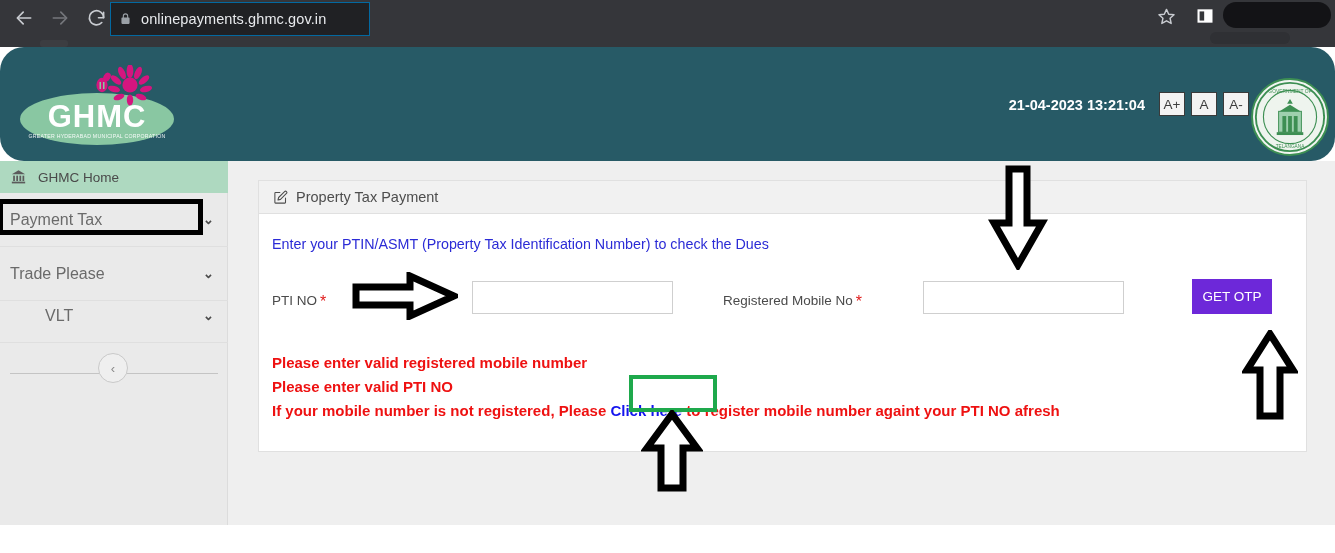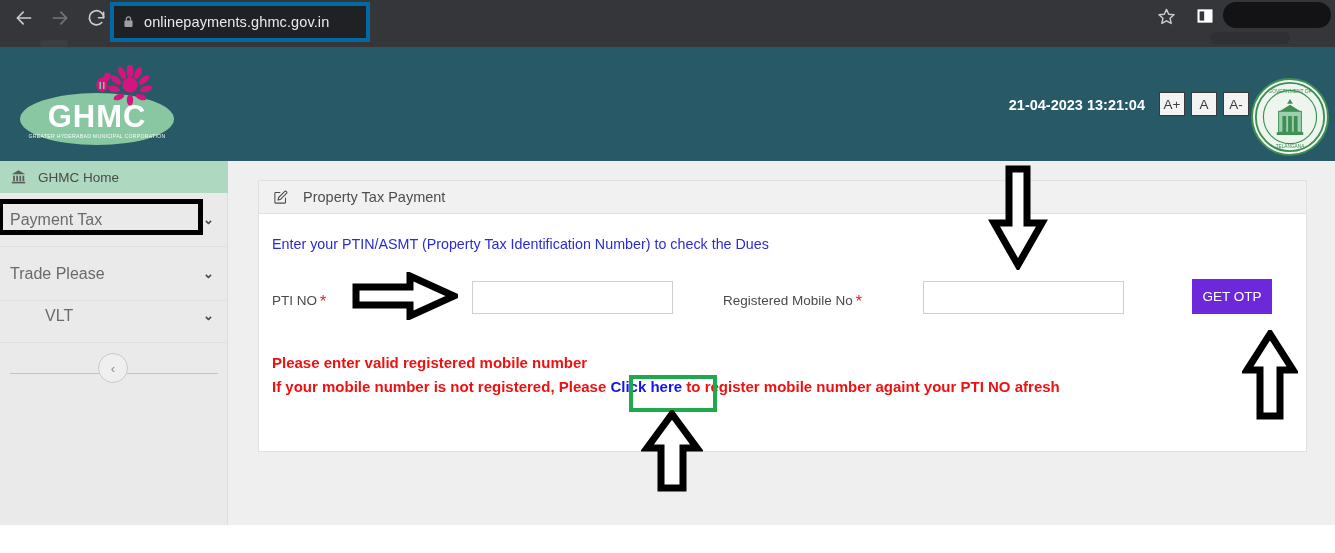--- a/index.html
+++ b/index.html
@@ -21,21 +21,21 @@
   .nav-btn{
     width:32px; height:32px; border-radius:50%;
     display:flex; align-items:center; justify-content:center;
     color:#c9ccd1; cursor:pointer;
   }
   .nav-btn.disabled{ color:#75777c; }
   .nav-btn svg{ display:block; }
 
   .omnibox{
     position:absolute; left:110px; top:2px; width:260px; height:30px;
-    background:#202124; border:4px solid #0369a1;
+    background:#202124; border:1px solid #0369a1;
     display:flex; align-items:center; padding:16px 8px;
   }
   .lock-icon{ width:13px; height:14px; margin-right:9px; flex:none; }
   .omnibox-url{
     color:#e8eaed; font-size:14.5px; letter-spacing:.1px;
     white-space:nowrap; overflow:hidden;
   }
 
   .chrome-right{ position:absolute; right:0; top:0; height:47px; width:200px; }
   .star-btn{
@@ -56,20 +56,21 @@
   }
   .tab-ghost{
     position:absolute; left:40px; top:40px; width:28px; height:7px;
     background:#3c3d41; border-radius:3px;
   }
 
   
   .site-header{
     position:absolute; left:0; top:47px; width:1335px; height:114px;
     background:#275a66;
+    border-radius:24px;
   }
   .logo-wrap{ position:absolute; left:20px; top:20px; width:154px; height:78px; }
   .logo-ellipse{
     position:absolute; left:0; top:26px; width:154px; height:52px;
     background:#89c7a2; border-radius:50%;
   }
   .logo-text{
     position:absolute; left:0; top:34px; width:154px; text-align:center;
     color:#ffffff; font-size:31px; font-weight:bold; letter-spacing:1px;
     line-height:1;
@@ -140,21 +141,21 @@
     color:#8a8a8a; font-size:13px; cursor:pointer;
   }
 
   
   .panel{
     position:absolute; left:258px; top:19px; width:1049px; height:272px;
     background:#ffffff; border:1px solid #e0e0e0;
   }
   .panel-head{
     height:33px; background:#f1f1f1; border-bottom:1px solid #e0e0e0;
-    display:flex; align-items:center; padding-left:14px; gap:15px;
+    display:flex; align-items:center; padding-left:14px; gap:8px;
   }
   .panel-head-title{ color:#4d4d4d; font-size:14.5px; }
   .edit-icon{ width:15px; height:15px; flex:none; }
 
   .instr{
     position:absolute; left:13px; top:55px;
     color:#2b2bd6; font-size:14.3px;
   }
 
   .form-row{ position:absolute; left:0; top:100px; width:1049px; height:44px; }
@@ -349,20 +350,21 @@
       <input class="txtinput" style="left: 213px; width: 201px;" type="text" placeholder="">
       <span class="lbl" style="left:464px;">
         <span>Registered Mobile No</span><span class="req">*</span>
       </span>
       <input class="txtinput" style="left: 664px; width: 201px;" type="text" placeholder="">
       <button class="otp-btn">GET OTP</button>
     </div>
 
     <div class="errors">
       <div class="err-line">Please enter valid registered mobile number</div>
+      <div class="err-line">Please enter valid PTI NO</div>
       <div class="err-line"><span>If your mobile number is not registered, Please </span><a class="click-link" href="#">Click here</a><span> to register mobile number againt your PTI NO afresh</span></div>
     </div>
   </div>
 </div>
 
 <div class="anno">
 
   <div class="box-black" style="left:-2px; top:199px; width:205px; height:36px;"></div>
 
   <div class="box-green" style="left:629px; top:375px; width:88px; height:37px;"></div>

